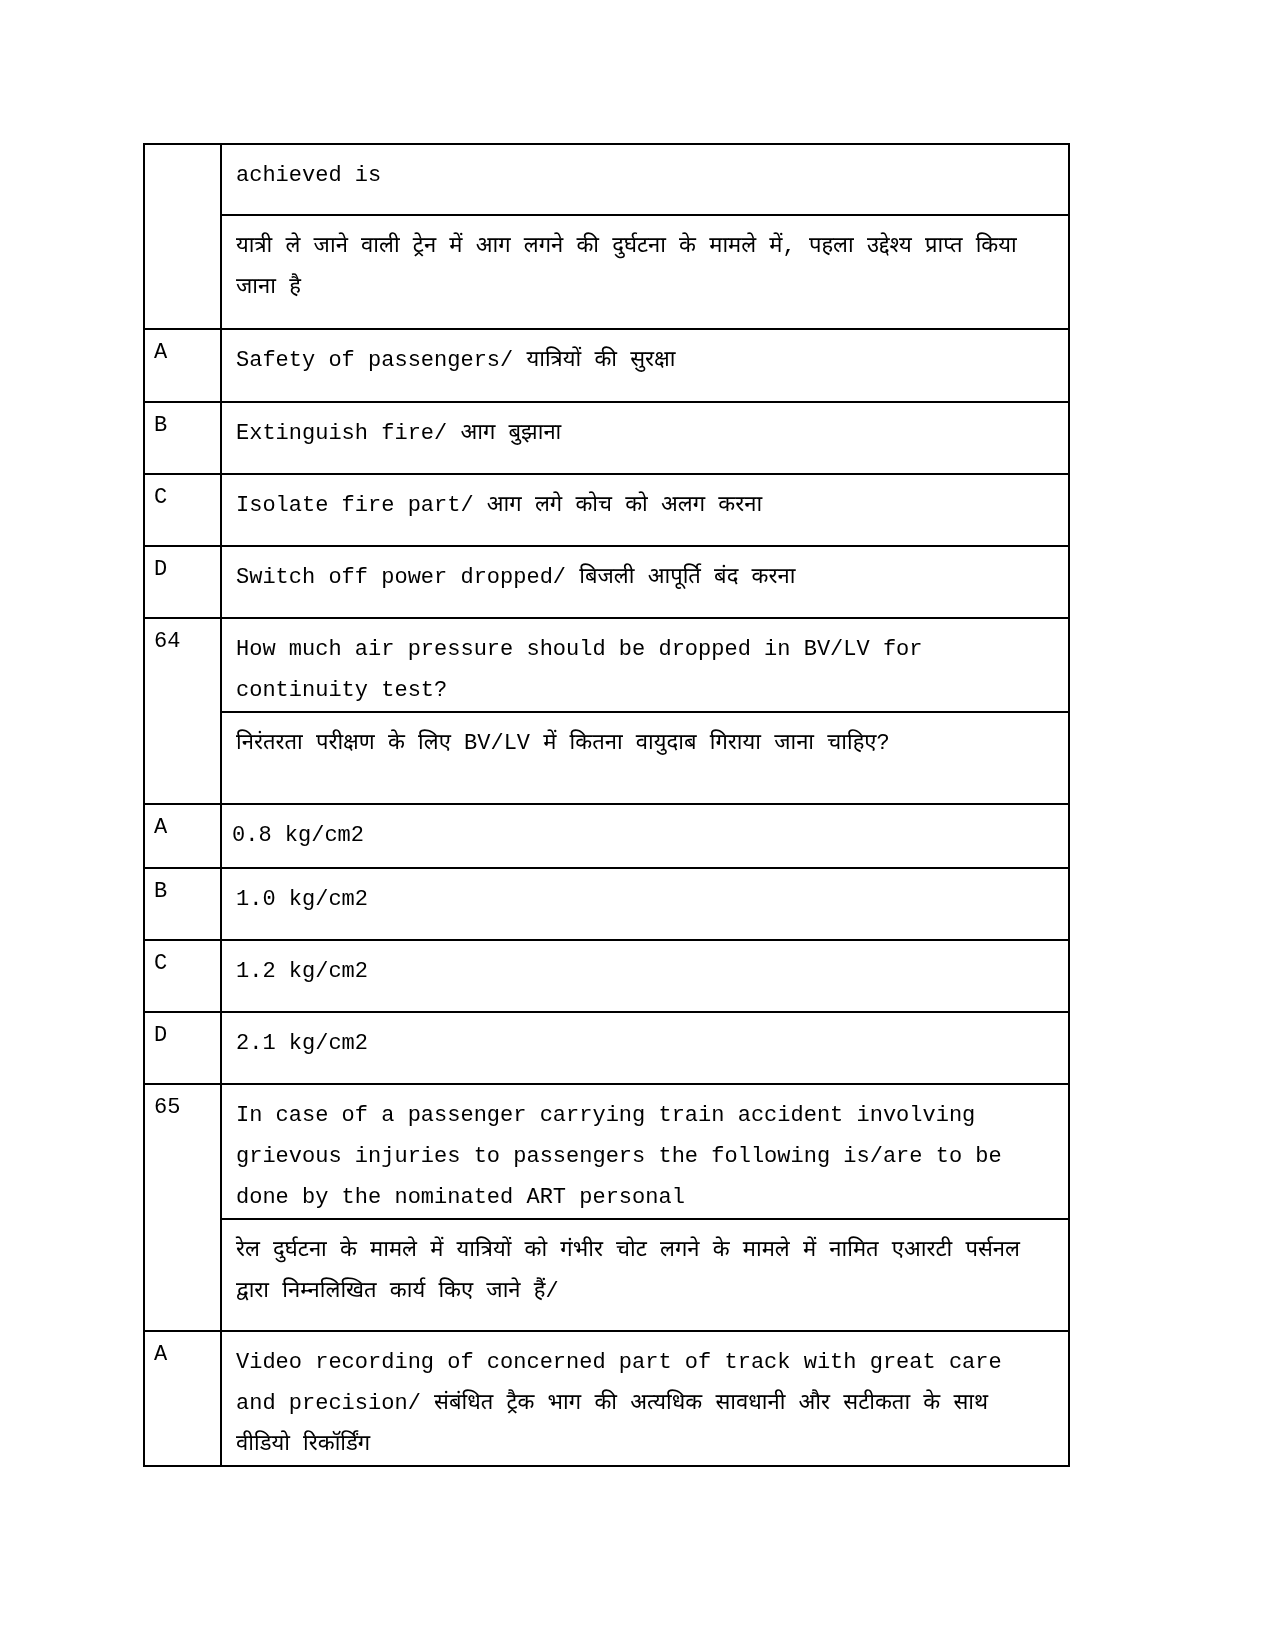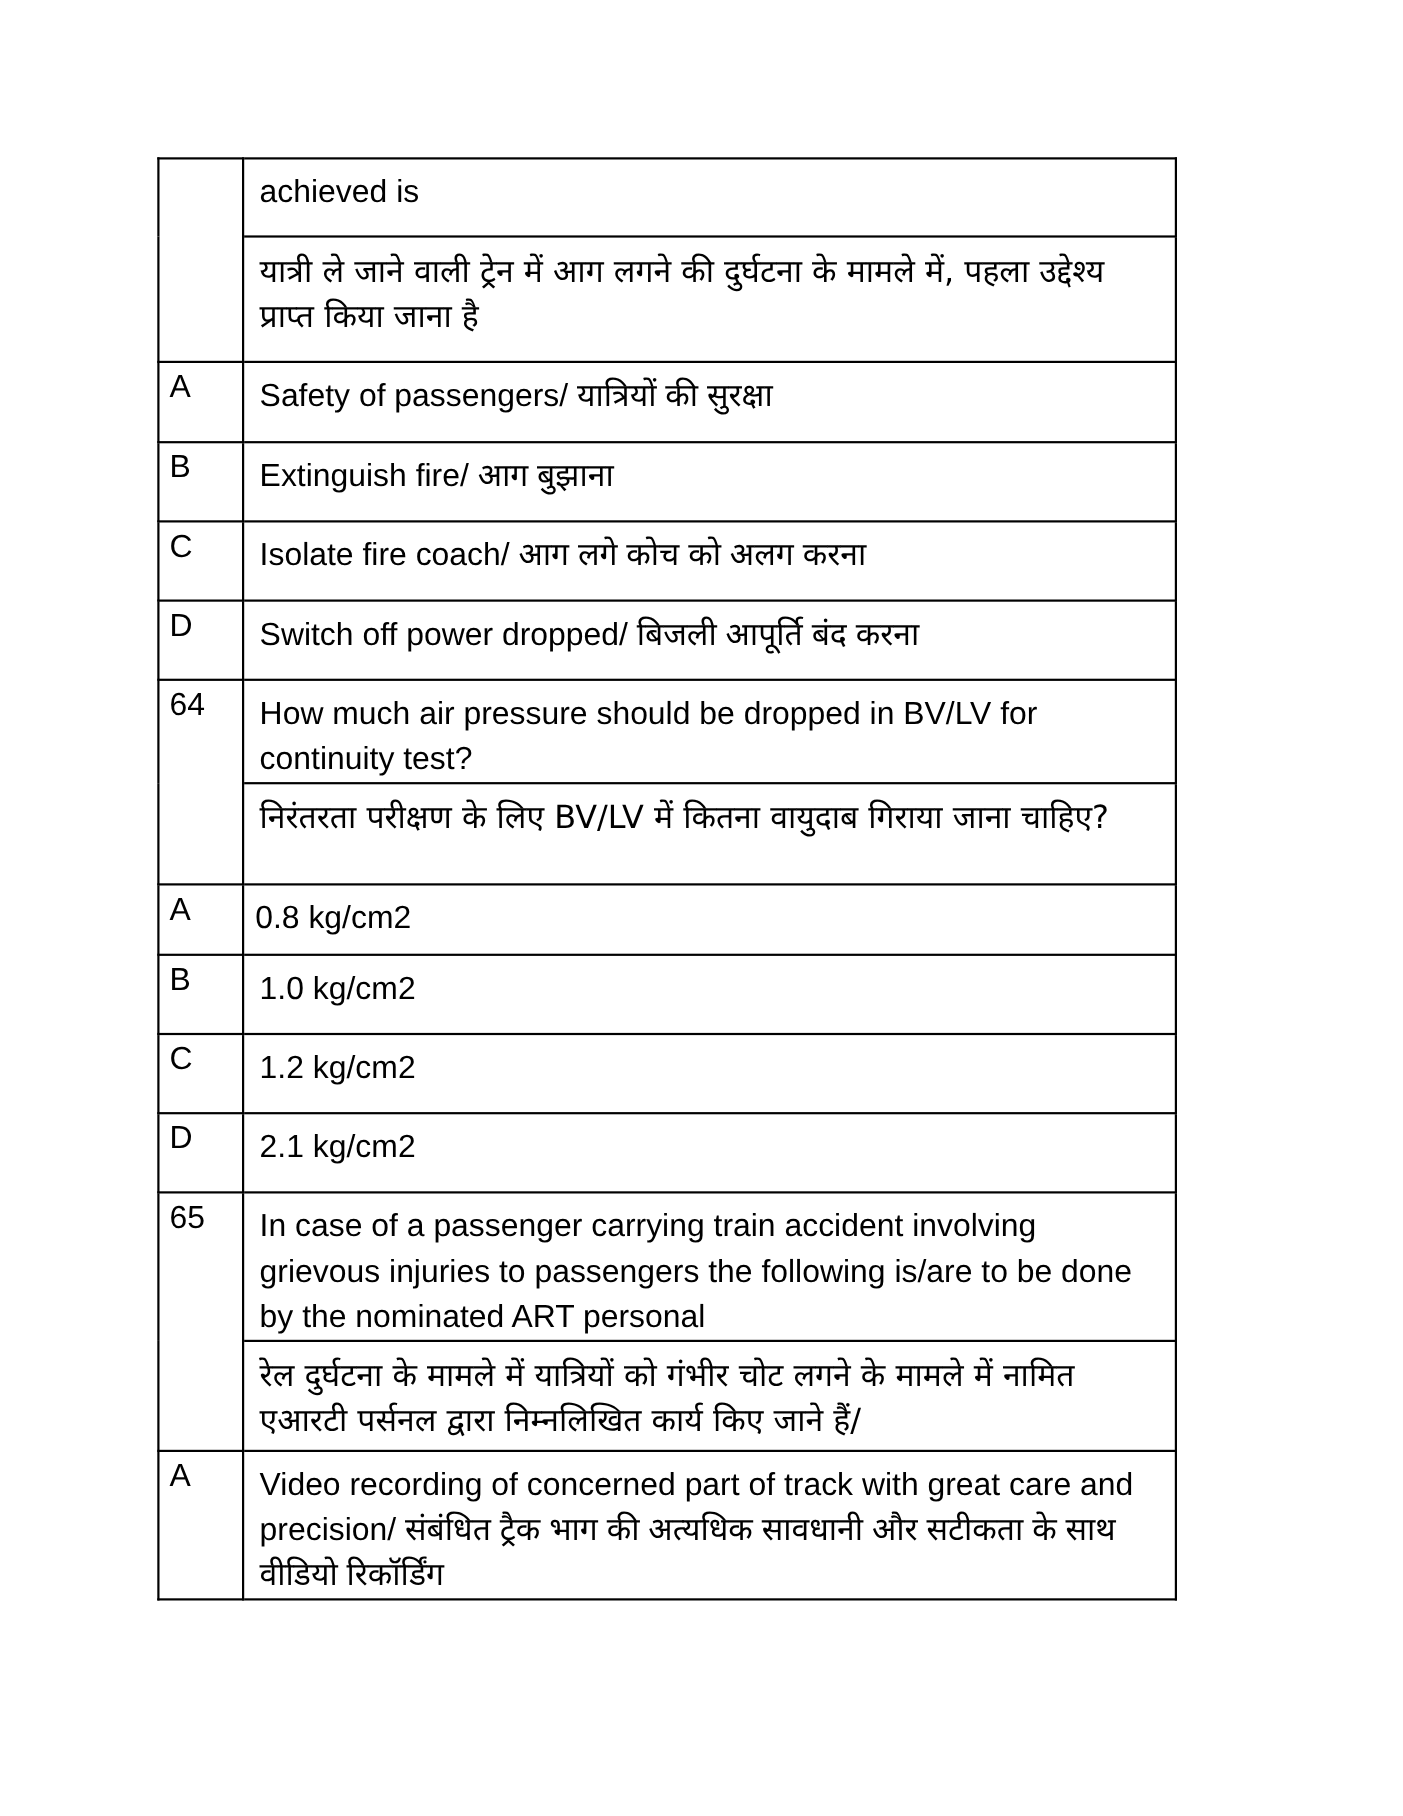--- a/index.html
+++ b/index.html
@@ -1,18 +1,18 @@
 <!DOCTYPE html>
 <html><head>
 <meta charset="utf-8">
 <style>
   html, body { margin: 0; padding: 0; background: #ffffff; }
   body { width: 1275px; height: 1651px; position: relative; font-family: "Liberation Sans", "DejaVu Sans", sans-serif; color: #000; }
   .tbl { position: absolute; left: 143px; top: 143px; width: 927px; border-collapse: collapse; table-layout: fixed; }
-  .tbl td { border: 2px solid #000; vertical-align: top; font-size: 29px; line-height: 41px; padding: 0; }
+  .tbl td { border: 2px solid #000; vertical-align: top; font-size: 22px; line-height: 41px; padding: 0; font-family: Liberation Mono, monospace; }
   .tbl td.num { width: 77px; padding: 2px 0 0 9px; box-sizing: border-box; }
   .tbl td.txt { padding: 10px 14px 0 14px; box-sizing: border-box; }
   .tbl td.txt.ans-tight { padding-left: 10px; }
   .hi { font-family: "DejaVu Sans", "Liberation Sans", sans-serif; font-size: 21px; }
 </style>
 </head>
 <body>
 
 <table class="tbl">
   <tbody>
@@ -26,21 +26,21 @@
   <tr style="height:73px">
     <td class="num">A</td>
     <td class="txt">Safety of passengers/ यात्रियों की सुरक्षा</td>
   </tr>
   <tr style="height:72px">
     <td class="num">B</td>
     <td class="txt">Extinguish fire/ आग बुझाना</td>
   </tr>
   <tr style="height:72px">
     <td class="num">C</td>
-    <td class="txt">Isolate fire coach/ आग लगे कोच को अलग करना</td>
+    <td class="txt">Isolate fire part/ आग लगे कोच को अलग करना</td>
   </tr>
   <tr style="height:72px">
     <td class="num">D</td>
     <td class="txt">Switch off power dropped/ बिजली आपूर्ति बंद करना</td>
   </tr>
   <tr style="height:54px">
     <td class="num" rowspan="2">64</td>
     <td class="txt">How much air pressure should be dropped in BV/LV for continuity test?</td>
   </tr>
   <tr style="height:92px">
@@ -59,21 +59,21 @@
     <td class="txt">1.2 kg/cm2</td>
   </tr>
   <tr style="height:72px">
     <td class="num">D</td>
     <td class="txt">2.1 kg/cm2</td>
   </tr>
   <tr style="height:113px">
     <td class="num" rowspan="2">65</td>
     <td class="txt">In case of a passenger carrying train accident involving grievous injuries to passengers the following is/are to be done by the nominated ART personal</td>
   </tr>
-  <tr style="height:100px">
+  <tr style="height:112px">
     <td class="txt hi">रेल दुर्घटना के मामले में यात्रियों को गंभीर चोट लगने के मामले में नामित एआरटी पर्सनल द्वारा निम्नलिखित कार्य किए जाने हैं/</td>
   </tr>
   <tr style="height:115px">
     <td class="num">A</td>
     <td class="txt">Video recording of concerned part of track with great care and precision/ संबंधित ट्रैक भाग की अत्यधिक सावधानी और सटीकता के साथ वीडियो रिकॉर्डिंग</td>
   </tr>
 </tbody>
   </table>
 
 </body></html>

